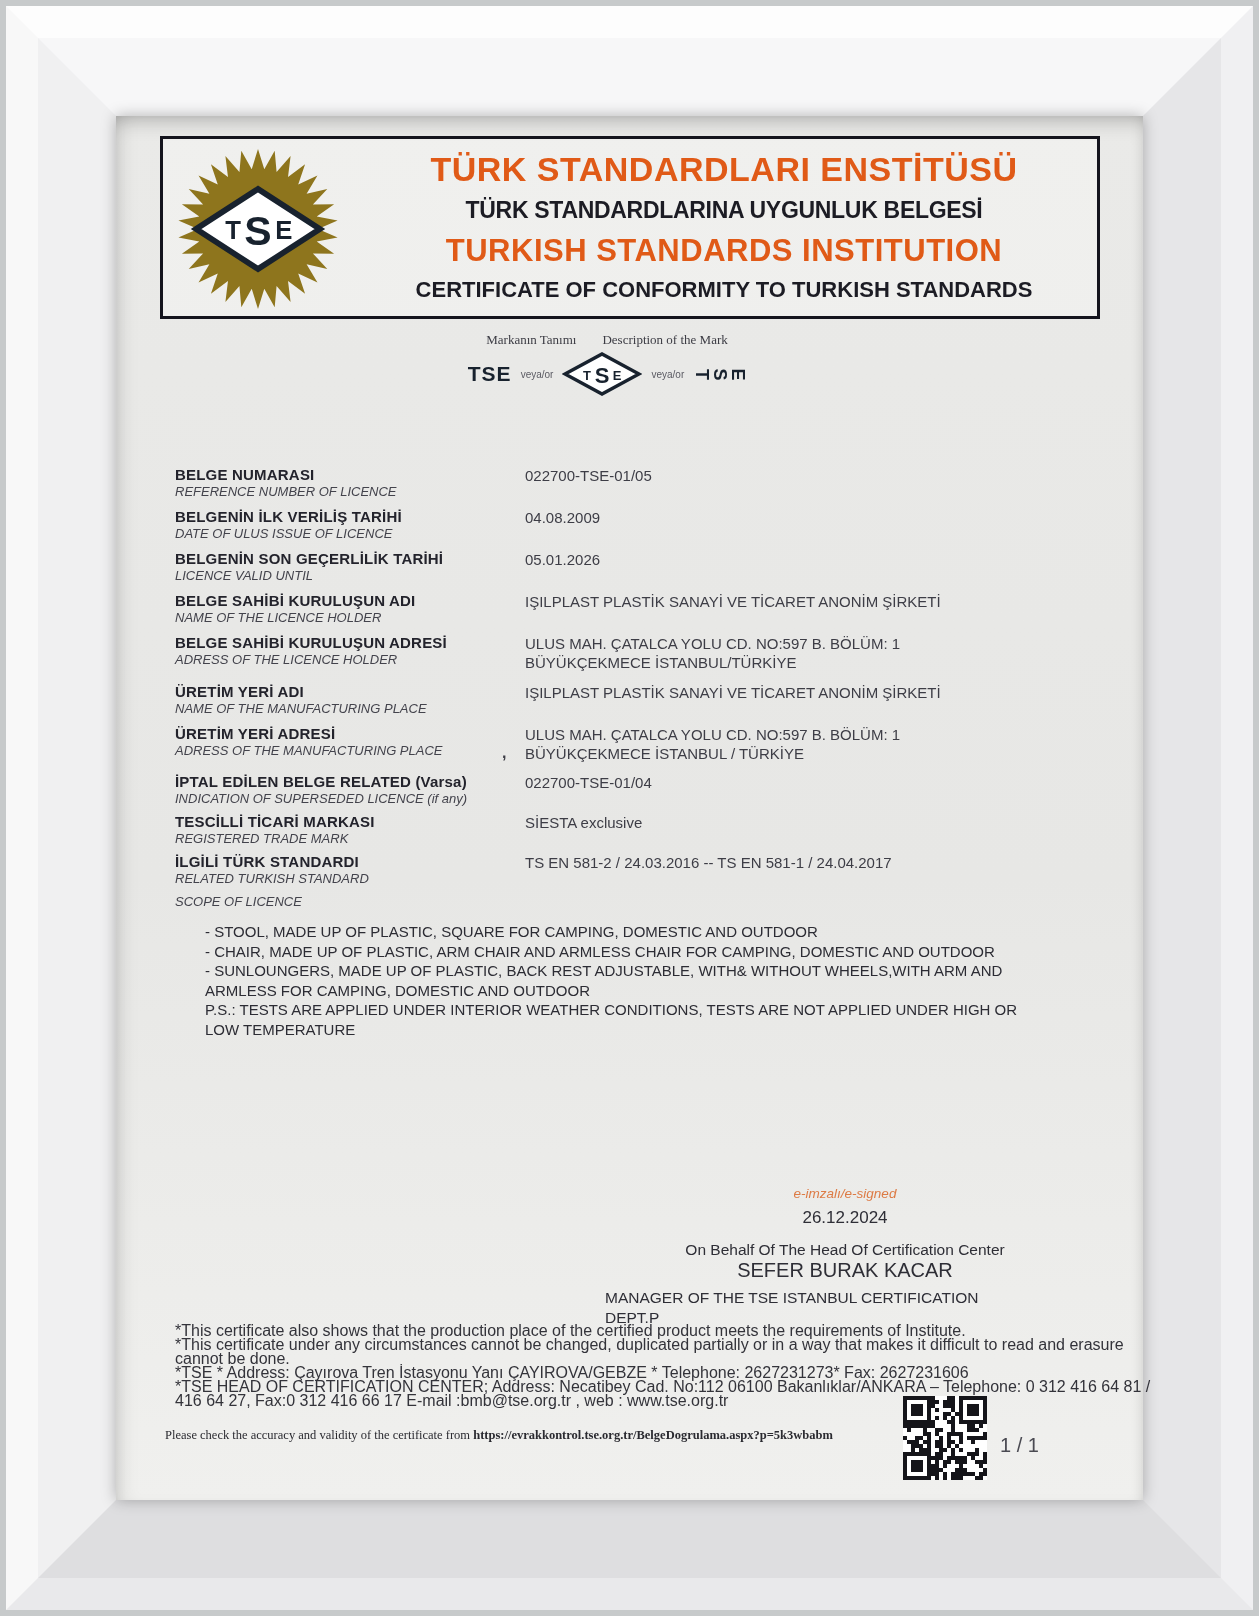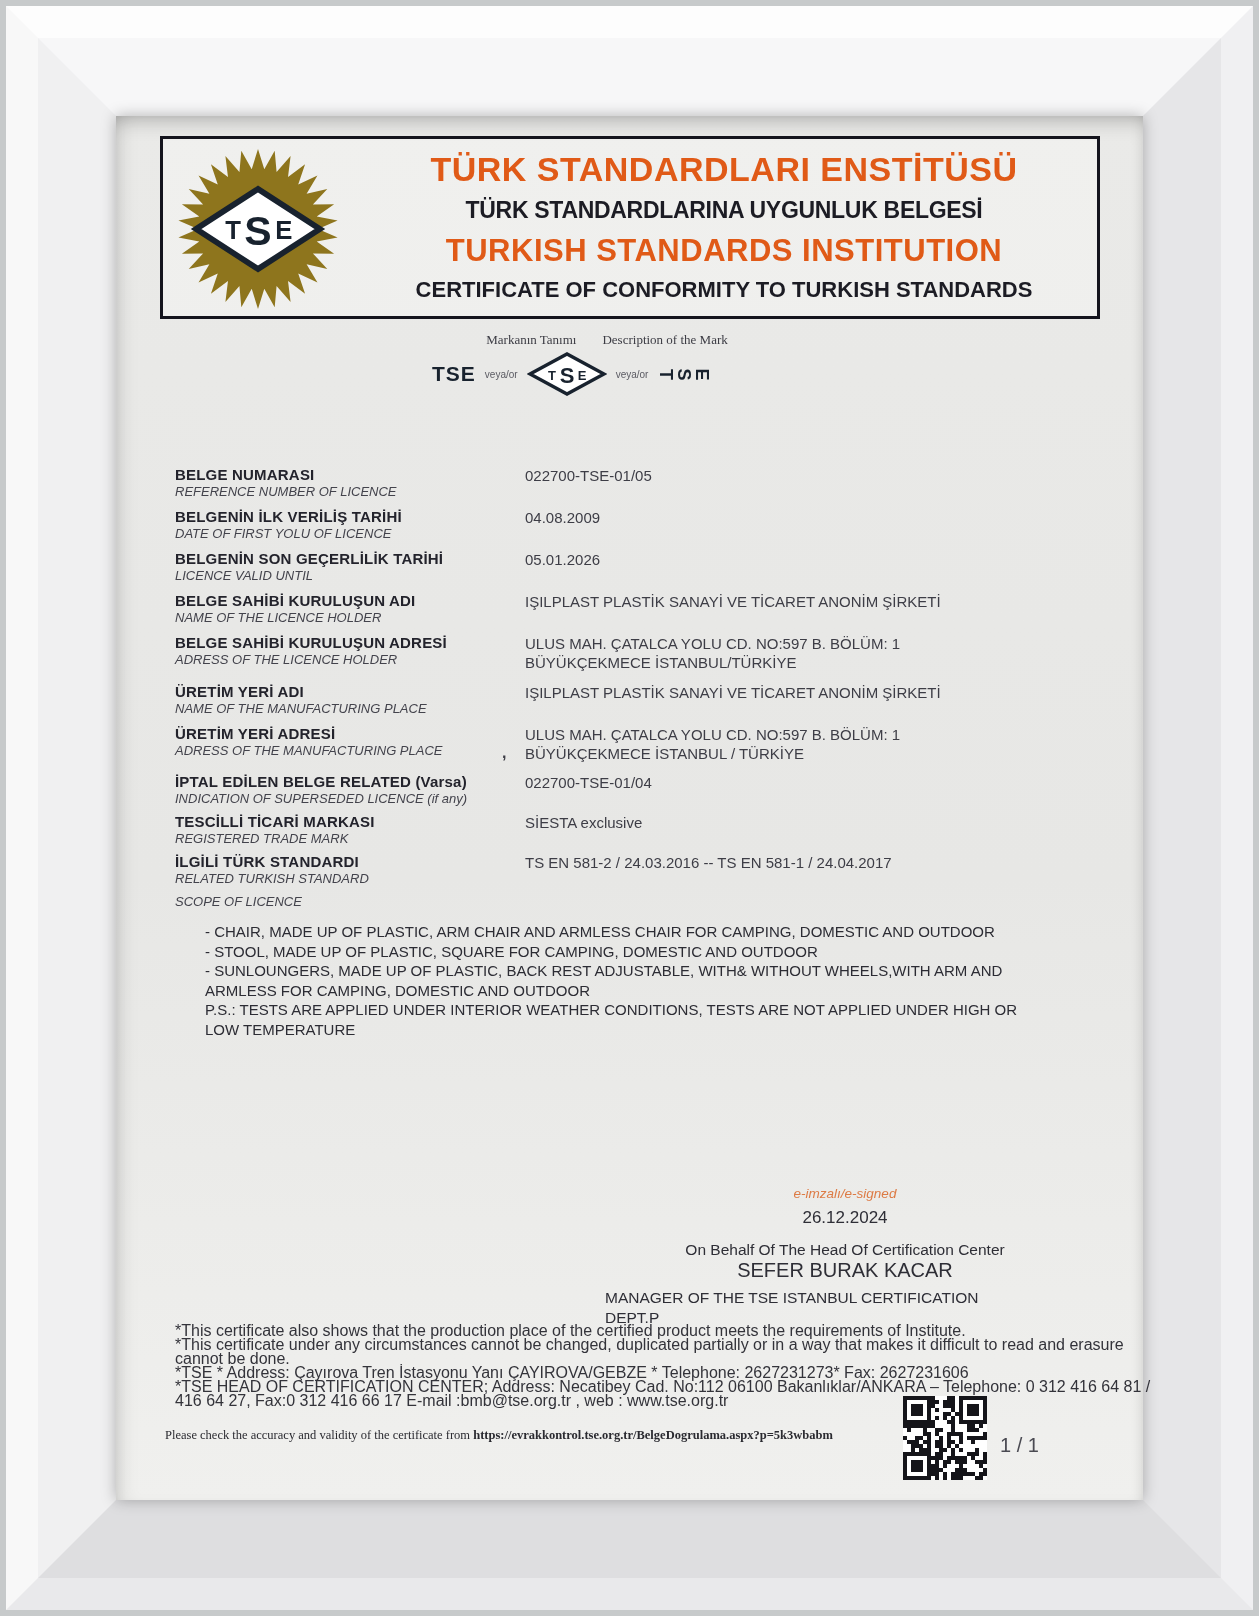--- a/index.html
+++ b/index.html
@@ -28,21 +28,21 @@
     display:flex;flex-direction:column;justify-content:space-between;text-align:center;}
   .ht1{font-size:34px;font-weight:bold;color:var(--accent);letter-spacing:.5px;}
   .ht2{font-size:23px;font-weight:bold;color:#1c1c24;letter-spacing:-.3px;}
   .ht3{font-size:31px;font-weight:bold;color:var(--accent);letter-spacing:.5px;}
   .ht4{font-size:22px;font-weight:bold;color:#1c1c24;}
 
   
   .mark-block{position:absolute;left:316px;top:216px;width:350px;text-align:center;}
   .mark-labels{display:flex;justify-content:center;gap:26px;
     font-family:"Liberation Serif",serif;font-size:13px;color:#3c3c44;}
-  .mark-row{margin-top:3px;display:flex;align-items:center;gap:9px;}
+  .mark-row{margin-top:3px;display:flex;align-items:center;justify-content:center;gap:9px;}
   .mark-tse{font-size:21px;font-weight:bold;color:var(--navy);letter-spacing:1px;}
   .veyaor{font-size:10px;color:#5b5b63;}
   .vtse{display:flex;gap:1px;}
   .vletter{display:inline-block;width:17px;font-size:18px;font-weight:bold;
     color:var(--navy);transform:rotate(90deg);}
 
   
   .row{position:absolute;left:59px;width:930px;}
   .flabel{font-size:15px;font-weight:bold;color:var(--ink);letter-spacing:.2px;}
   .fsub{font-size:13px;font-style:italic;color:#43434c;margin-top:1px;}
@@ -125,21 +125,21 @@
       </div>
     </div>
 
     <div class="row" style="top:350px">
       <div class="flabel">BELGE NUMARASI</div>
       <div class="fsub">REFERENCE NUMBER OF LICENCE</div>
       <div class="fval">022700-TSE-01/05</div>
     </div>
     <div class="row" style="top:392px">
       <div class="flabel">BELGENİN İLK VERİLİŞ TARİHİ</div>
-      <div class="fsub">DATE OF FIRST YOLU OF LICENCE</div>
+      <div class="fsub">DATE OF ULUS ISSUE OF LICENCE</div>
       <div class="fval">04.08.2009</div>
     </div>
     <div class="row" style="top:434px">
       <div class="flabel">BELGENİN SON GEÇERLİLİK TARİHİ</div>
       <div class="fsub">LICENCE VALID UNTIL</div>
       <div class="fval">05.01.2026</div>
     </div>
     <div class="row" style="top:476px">
       <div class="flabel">BELGE SAHİBİ KURULUŞUN ADI</div>
       <div class="fsub">NAME OF THE LICENCE HOLDER</div>
@@ -180,22 +180,22 @@
     <div class="row" style="top:737px">
       <div class="flabel">İLGİLİ TÜRK STANDARDI</div>
       <div class="fsub">RELATED TURKISH STANDARD</div>
       <div class="fval">TS EN 581-2 / 24.03.2016 -- TS EN 581-1 / 24.04.2017</div>
     </div>
     <div class="row" style="top:777px">
       <div class="fsub">SCOPE OF LICENCE</div>
     </div>
 
     <div class="scope">
+      <div>- STOOL, MADE UP OF PLASTIC, SQUARE FOR CAMPING, DOMESTIC AND OUTDOOR</div>
       <div>- CHAIR, MADE UP OF PLASTIC, ARM CHAIR AND ARMLESS CHAIR FOR CAMPING, DOMESTIC AND OUTDOOR</div>
-      <div>- STOOL, MADE UP OF PLASTIC, SQUARE FOR CAMPING, DOMESTIC AND OUTDOOR</div>
       <div>- SUNLOUNGERS, MADE UP OF PLASTIC, BACK REST ADJUSTABLE, WITH&amp; WITHOUT WHEELS,WITH ARM AND ARMLESS FOR CAMPING, DOMESTIC AND OUTDOOR</div>
       <div>P.S.: TESTS ARE APPLIED UNDER INTERIOR WEATHER CONDITIONS, TESTS ARE NOT APPLIED UNDER HIGH OR LOW TEMPERATURE</div>
     </div>
 
     <div class="sigA">
       <div class="esign">e-imzalı/e-signed</div>
       <div class="sdate">26.12.2024</div>
       <div class="sbehalf">On Behalf Of The Head Of Certification Center</div>
       <div class="sname">SEFER BURAK KACAR</div>
     </div>

